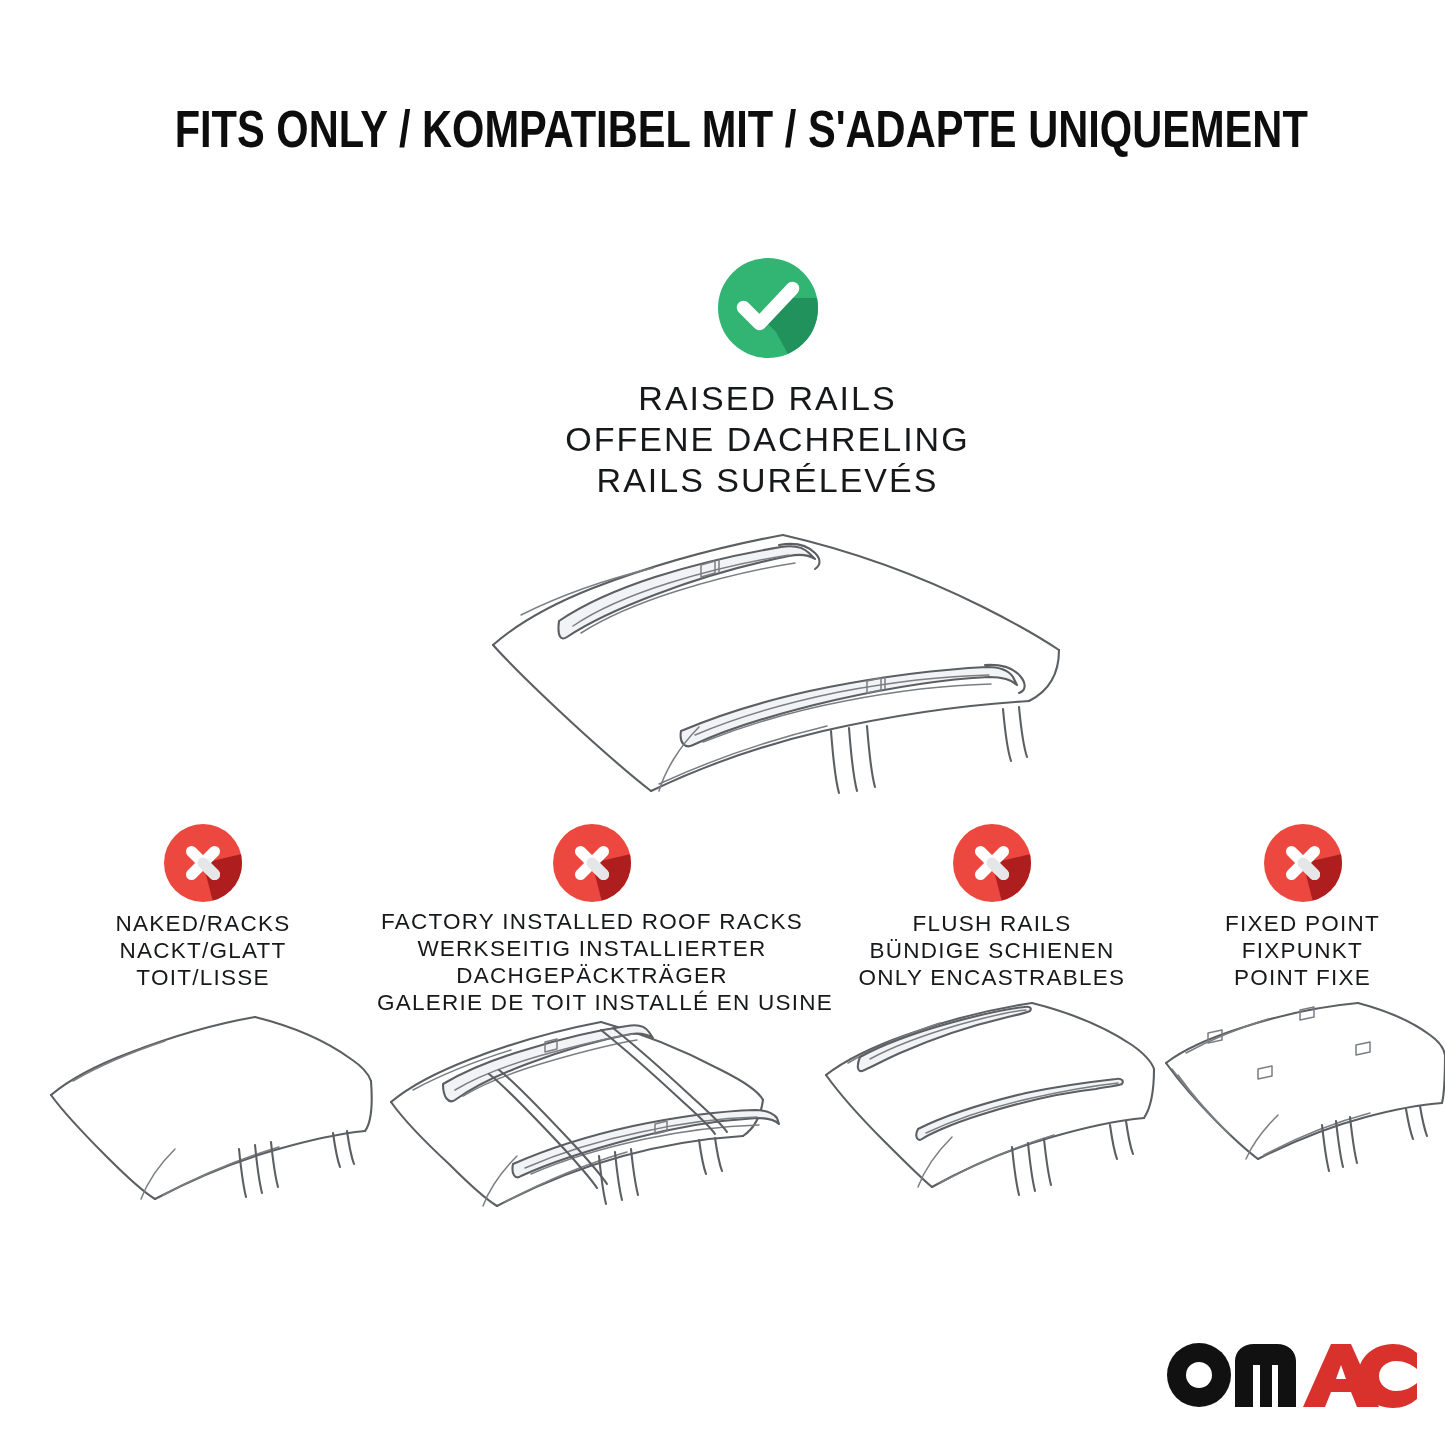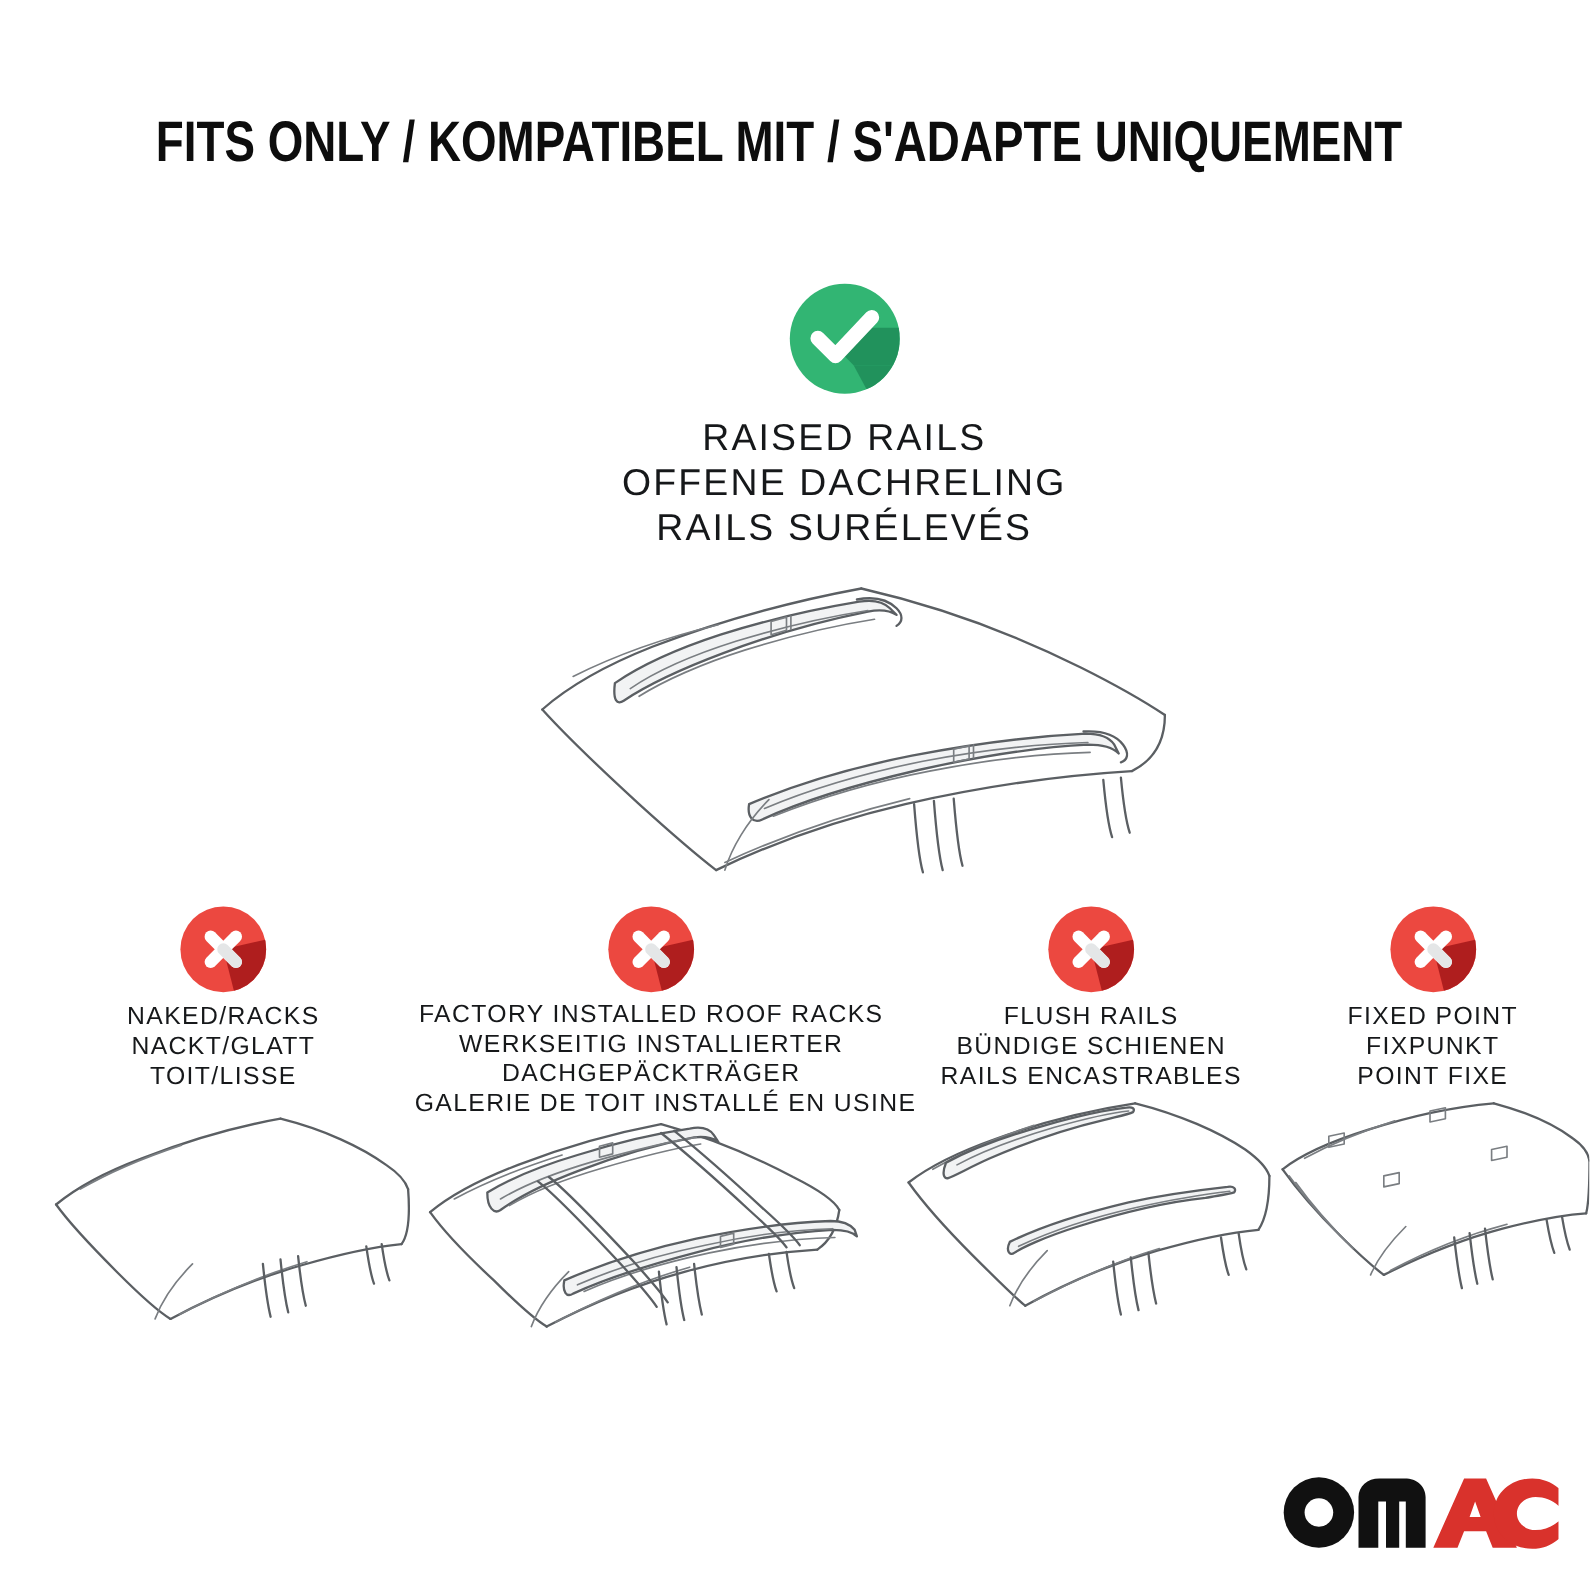--- a/index.html
+++ b/index.html
@@ -10,20 +10,21 @@
     overflow:hidden;
     position:relative;
   }
 
   
   #title-bar{
     position:absolute;
     left:0; top:98px;
     width:1146px;
     text-align:center;
+    padding-left:33px;
   }
   #title-bar .title-text{
     display:inline-block;
     font-family:"Liberation Sans", sans-serif;
     font-weight:bold;
     font-size:52px;
     line-height:62px;
     letter-spacing:0px;
     color:#0d0d0d;
     transform:scaleX(0.80);
@@ -299,21 +300,21 @@
         <path d="M39,39 L78,30 L78,78 L49,78 Z" fill="#a8191b" opacity="0.9"></path>
         <path d="M27.5,27.5 L50.5,50.5" stroke="#ffffff" stroke-width="11" stroke-linecap="round" fill="none"></path>
         <path d="M50.5,27.5 L27.5,50.5" stroke="#ffffff" stroke-width="11" stroke-linecap="round" fill="none"></path>
         <path d="M39,39 L50.5,50.5" stroke="#e3e5e6" stroke-width="11" stroke-linecap="round" fill="none" opacity="0.95"></path>
       </svg>
     </div>
   </div>
   <div class="col-label">
     <span class="ln">FLUSH RAILS</span>
     <span class="ln">BÜNDIGE SCHIENEN</span>
-    <span class="ln">RAILS ENCASTRABLES</span>
+    <span class="ln">ONLY ENCASTRABLES</span>
   </div>
   <div class="col-illustration">
     <svg class="line-art" width="364" height="215" viewBox="0 0 364 215" xmlns="http://www.w3.org/2000/svg">
       <path d="M16,78 C34,64 62,50 96,38 C140,22 182,12 222,6"></path>
       <path d="M222,6 C262,16 298,32 322,48 C336,58 342,66 344,72"></path>
       <path d="M16,78 C26,92 48,118 74,144 C96,166 112,182 122,190"></path>
       <path d="M122,190 C158,170 200,152 242,140 C280,129 312,123 334,121"></path>
       <path d="M334,121 C340,112 344,96 344,72"></path>
       <path class="thin" d="M38,66 C62,52 94,38 130,26"></path>
       <path class="thin" d="M130,186 C166,167 204,150 244,138"></path>

